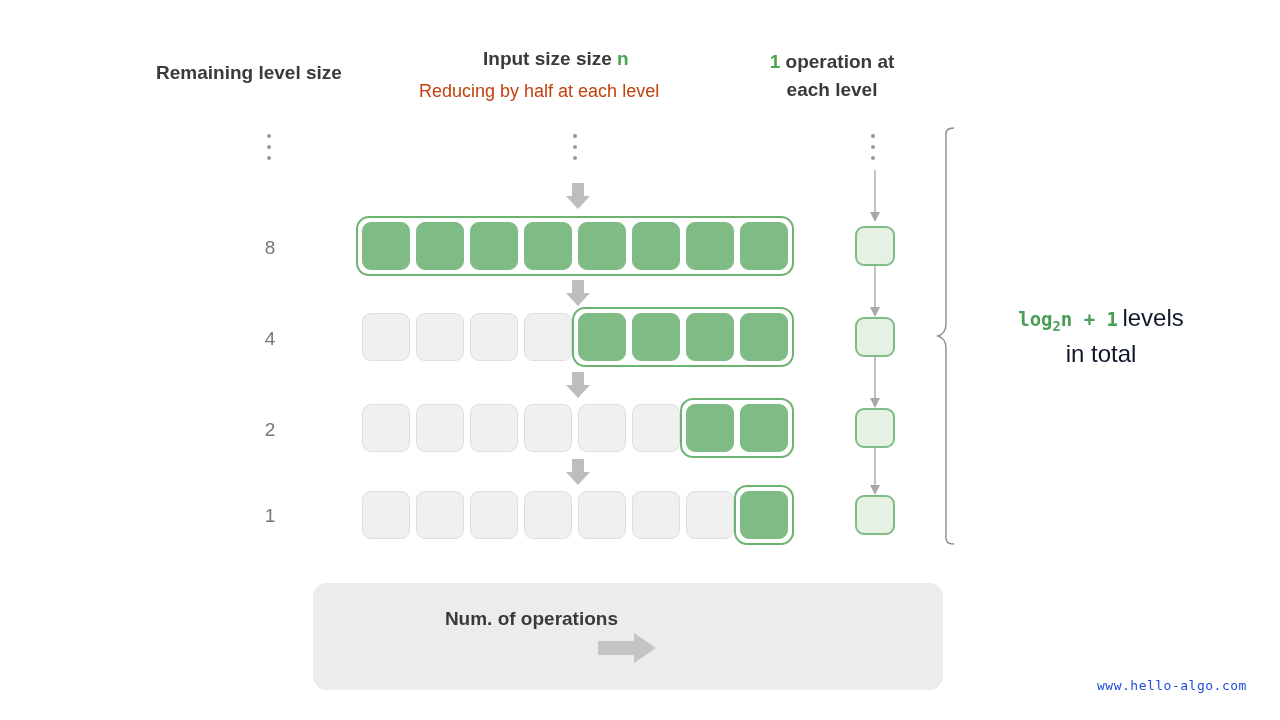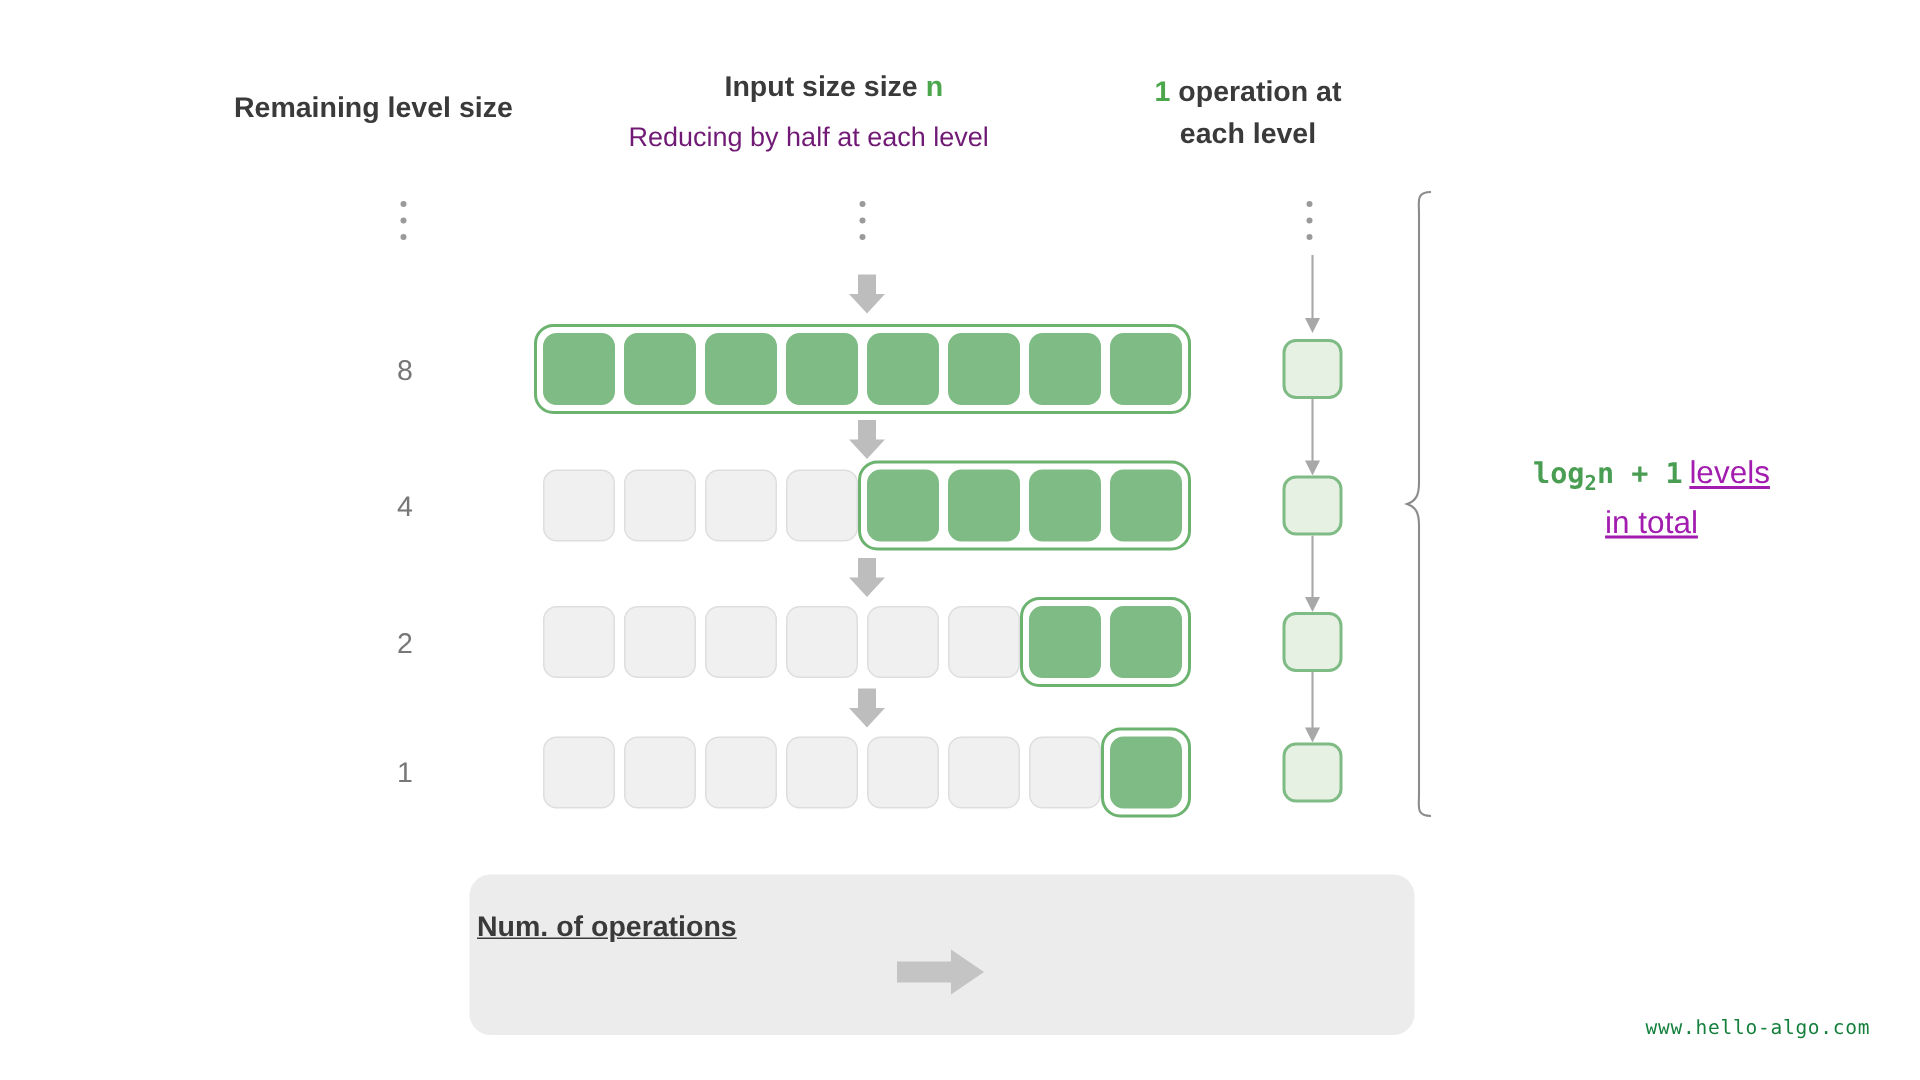--- a/index.html
+++ b/index.html
@@ -19,21 +19,21 @@
 
   
   .hdr-bold {
     font-weight: bold;
     font-size: 19px;
     color: #3a3a3a;
     white-space: nowrap;
   }
   .hdr-sub {
     font-size: 18px;
-    color: #701a75;
+    color: #c2410c;
     white-space: nowrap;
     text-align: center;
   }
   .green-accent { color: #4ca64c; }
 
   #hdr-left {
     left: 156px; top: 62px;
   }
   #hdr-mid-title {
     left: 483px; top: 48px;
@@ -124,37 +124,35 @@
     text-align: center;
     line-height: 1.45;
   }
   .note-mono {
     font-family: "DejaVu Sans Mono", monospace;
     font-weight: bold;
     font-size: 19px;
     color: #4a9e53;
   }
   .note-plain {
-    font-size: 21px;
-    color: #a21caf;
-    text-decoration: underline;
+    font-size: 24px;
+    color: #0f172a;
   }
 
   
   #summary {
     left: 313px; top: 583px;
     width: 630px; height: 107px;
     background: #ececec;
     border-radius: 14px;
   }
   .sum-col {
     position: absolute;
-    text-align: left;
+    text-align: right;
     width: 300px;
-    text-decoration: underline;
   }
   .sum-title {
     font-weight: bold;
     font-size: 19px;
     color: #3a3a3a;
     white-space: nowrap;
   }
   .sum-value {
     margin-top: 13px;
     font-family: "DejaVu Sans Mono", monospace;
@@ -172,21 +170,21 @@
   #sum-arrow {
     left: 283px; top: 48px;
     width: 64px; height: 34px;
   }
 
   
   #watermark {
     left: 1097px; top: 678px;
     font-family: "DejaVu Sans Mono", monospace;
     font-size: 13px;
-    color: #15803d;
+    color: #1d4ed8;
     letter-spacing: 0.5px;
     white-space: nowrap;
   }
 
   sub { font-size: 0.72em; }
 </style>
 </head>
 <body>
 
 <div class="abs hdr-bold" id="hdr-left">Remaining level size</div>

